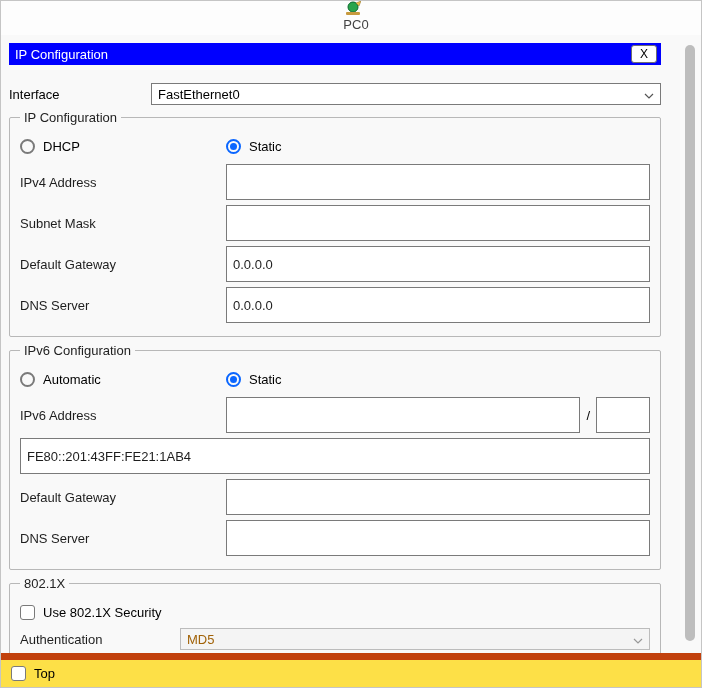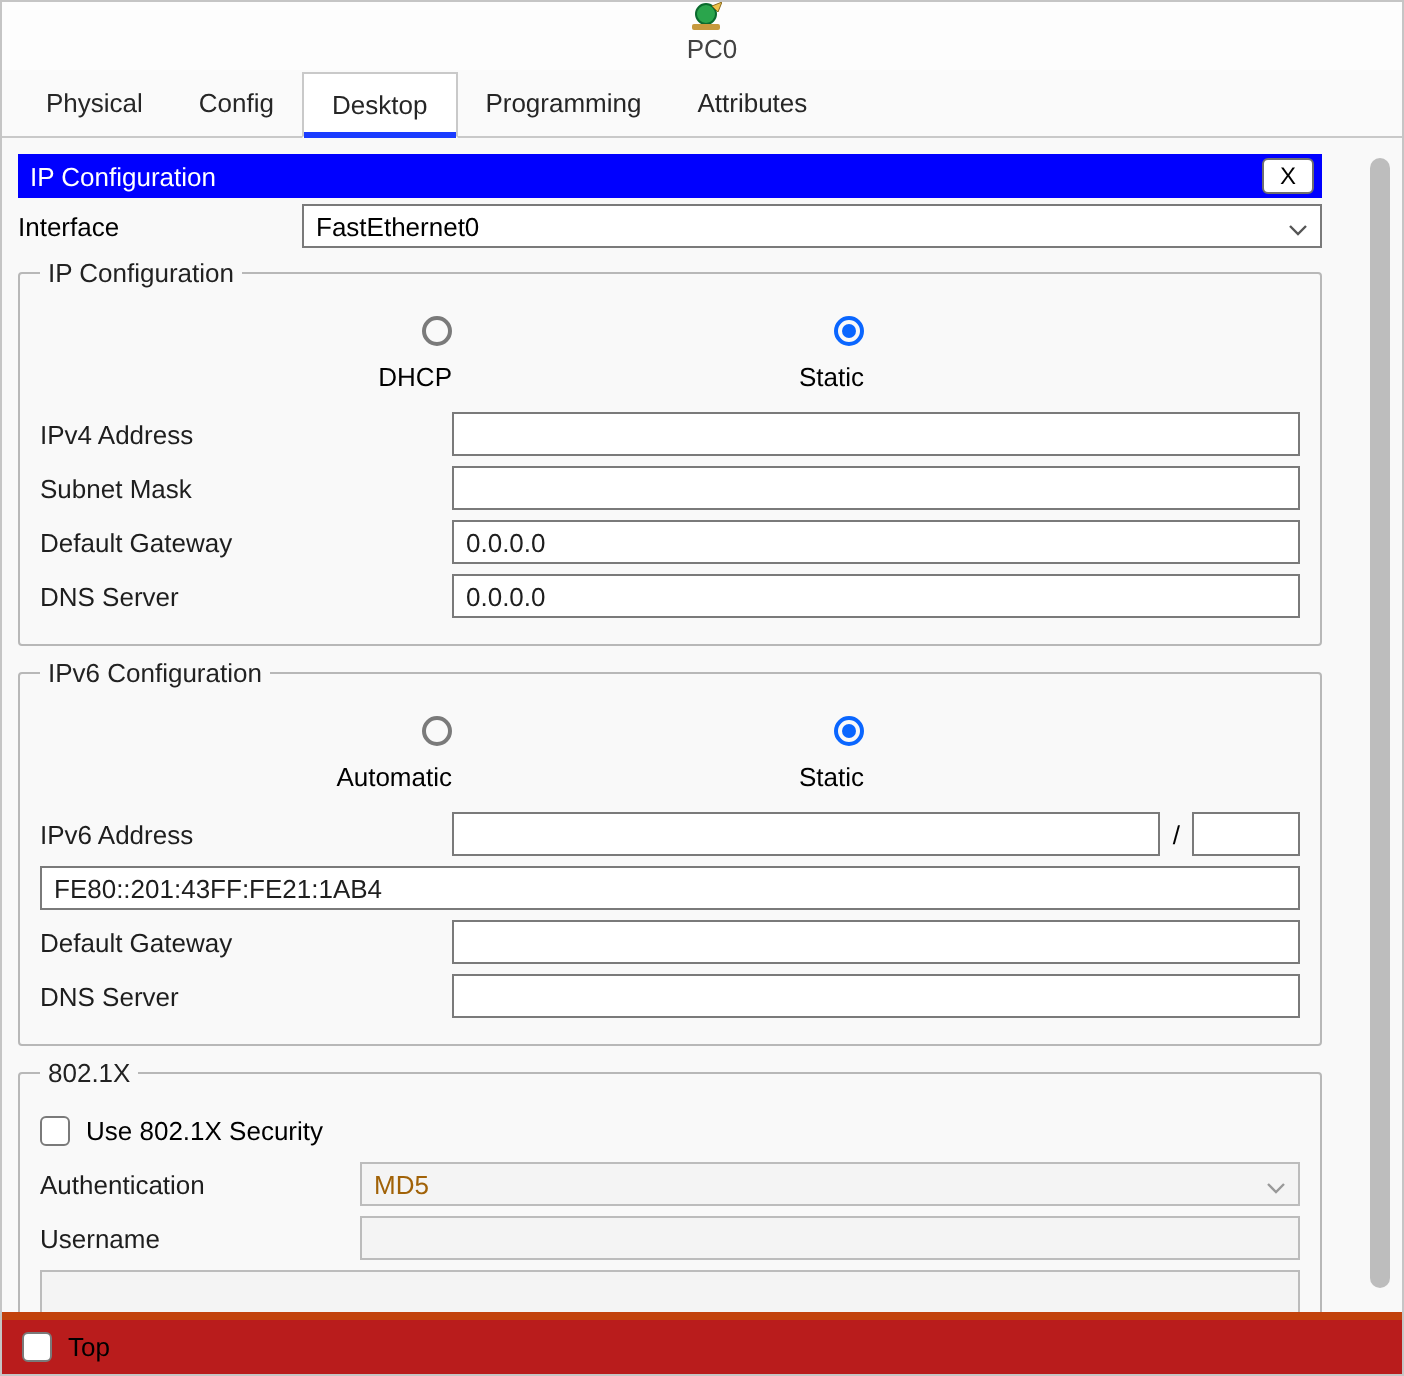--- a/index.html
+++ b/index.html
@@ -121,21 +121,21 @@
       border-radius: 3px;
       display: flex;
       align-items: center;
       justify-content: center;
       font-size: 12px;
     }
 
     .row-interface {
       display: flex;
       align-items: center;
-      padding: 3px 0 5px 0;
+      padding: 18px 0 5px 0;
     }
     .row-interface .lbl {
       width: 142px;
     }
     .select {
       flex: 1;
       height: 22px;
       border: 1px solid #7a7a7a;
       background: #ffffff;
       display: flex;
@@ -163,42 +163,41 @@
       align-items: center;
       margin: 5px 0;
       min-height: 22px;
     }
     .row .lbl {
       width: 206px;
       color: #1e1e1e;
     }
     .row input.txt {
       flex: 1;
-      height: 22px;
+      height: 36px;
       border: 1px solid #7a7a7a;
       padding: 0 6px;
       background: #ffffff;
       color: #1e1e1e;
     }
     .row input.txt:disabled {
       background: #f4f4f4;
       color: #8a8a8a;
       border-color: #bcbcbc;
     }
     .row-radio {
       display: flex;
       align-items: center;
       margin: 6px 0 10px 0;
     }
     .radio {
       display: flex;
-      align-items: flex-end;
+      align-items: flex-start;
       gap: 8px;
       width: 206px;
-      flex-direction: column;
     }
     .radio-dot {
       width: 15px;
       height: 15px;
       border-radius: 50%;
       border: 2px solid #7a7a7a;
       display: inline-flex;
       align-items: center;
       justify-content: center;
       flex-shrink: 0;
@@ -220,25 +219,25 @@
       margin-right: 8px;
       flex-shrink: 0;
       background: #fff;
     }
 
     .ipv6addr-row input.main { flex: 1; }
     .ipv6addr-row .slash { margin: 0 6px; }
     .ipv6addr-row input.prefix { width: 54px; flex: none; }
 
     .footer {
-      border-top: 4px solid #c2410c;
+      border-top: 7px solid #c2410c;
       padding: 6px 10px;
       display: flex;
       align-items: center;
-      background: #b91c1c;
+      background: #fde047;
     }
   </style>
 </head>
 <body>
 
 <div class="window">
 
   <div class="titlebar">
     <span class="app-icon">
       <svg width="16" height="16" viewBox="0 0 16 16">
@@ -261,27 +260,20 @@
       </div>
       <div class="winbtn">
         <svg width="11" height="11" viewBox="0 0 11 11">
             <line x1="1" y1="1" x2="10" y2="10" stroke="#3a3a3a" stroke-width="1"></line>
             <line x1="10" y1="1" x2="1" y2="10" stroke="#3a3a3a" stroke-width="1"></line>
           </svg>
       </div>
     </div>
   </div>
 
-  <div class="tabrow">
-    <div class="tab">Physical</div>
-    <div class="tab">Config</div>
-    <div class="tab active">Desktop</div>
-    <div class="tab">Programming</div>
-    <div class="tab">Attributes</div>
-  </div>
 
   <div class="content">
     <div class="content-inner">
 
       <div class="panel-title">
         <span class="txt">IP Configuration</span>
         <span class="close-x">X</span>
       </div>
 
       <div class="row-interface">

